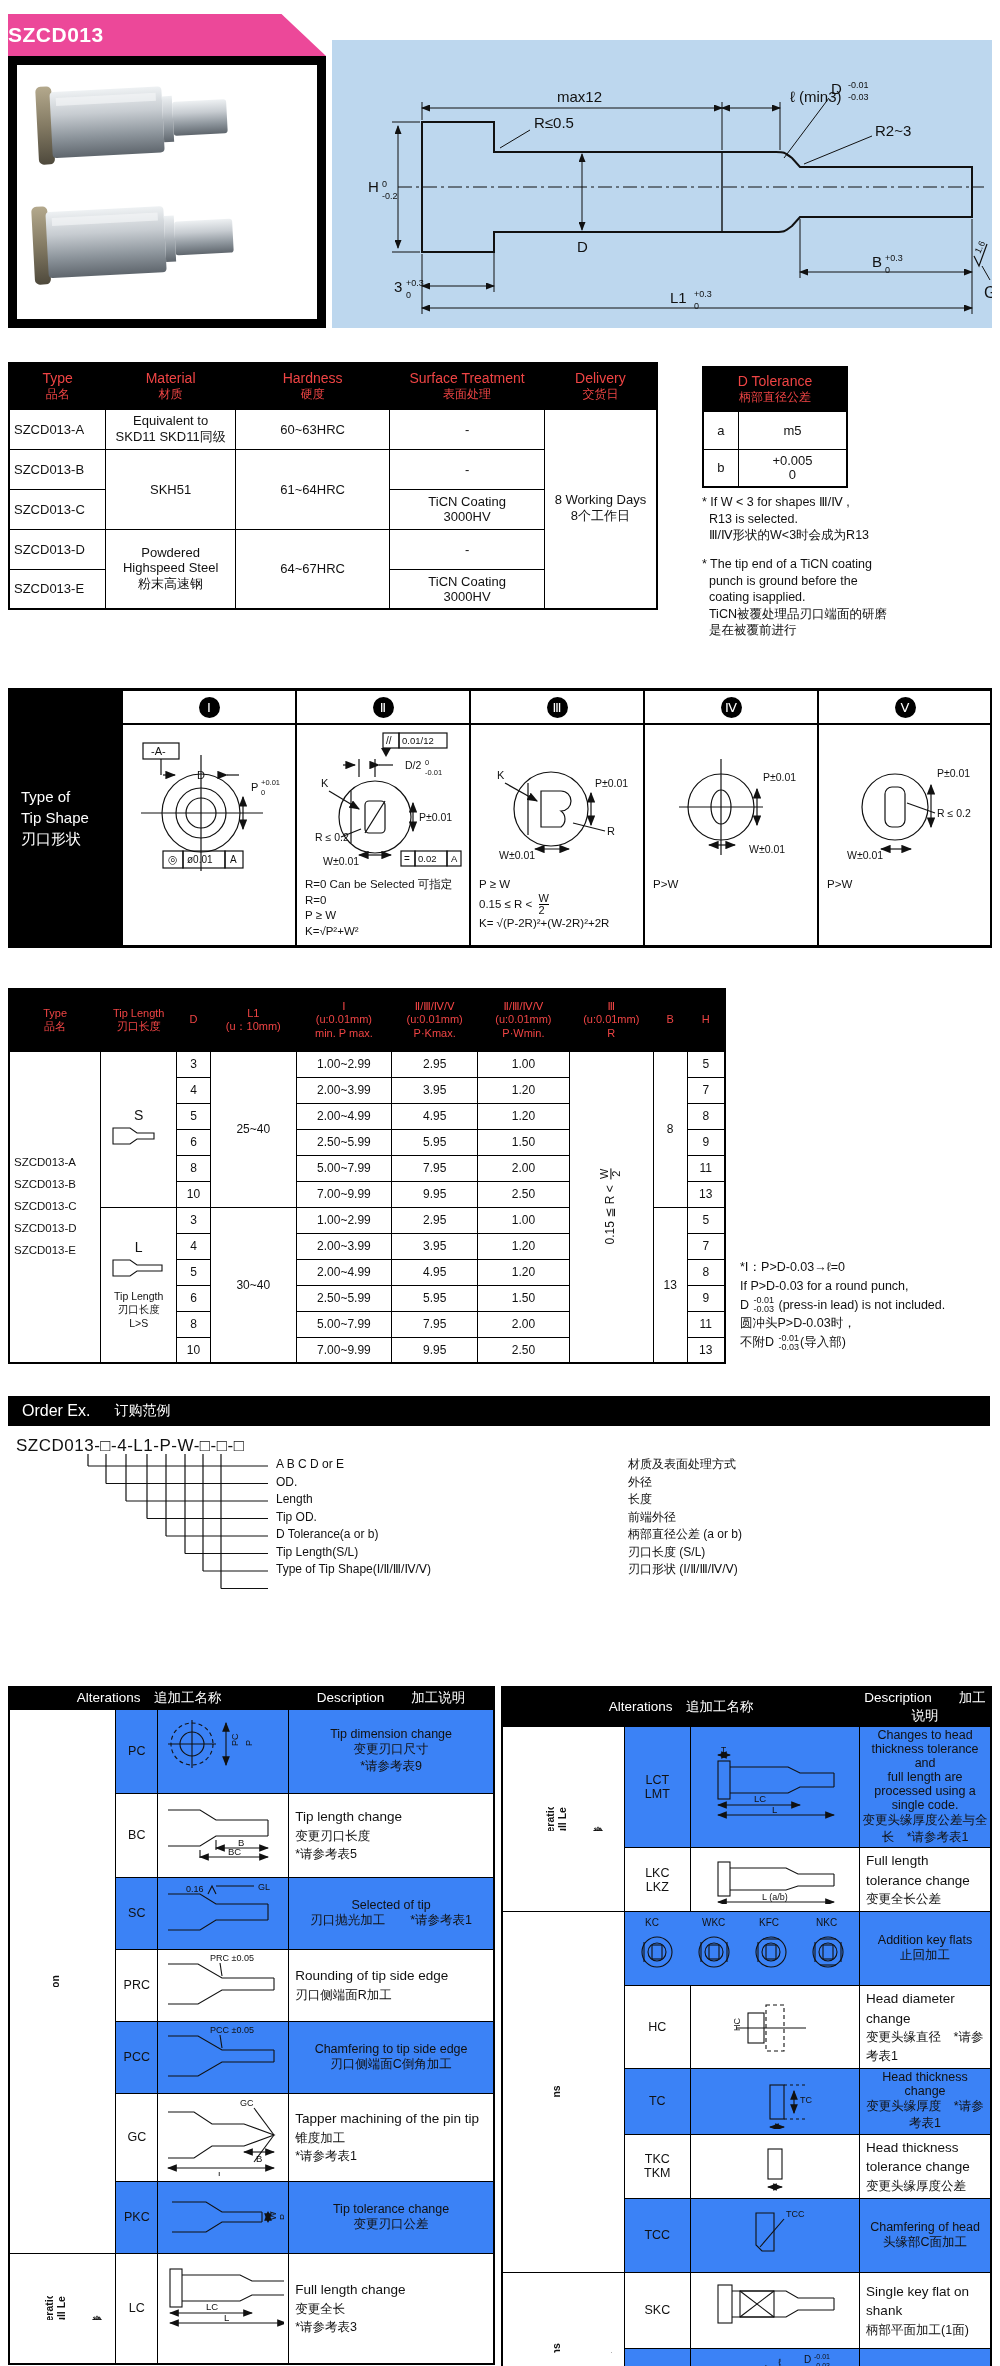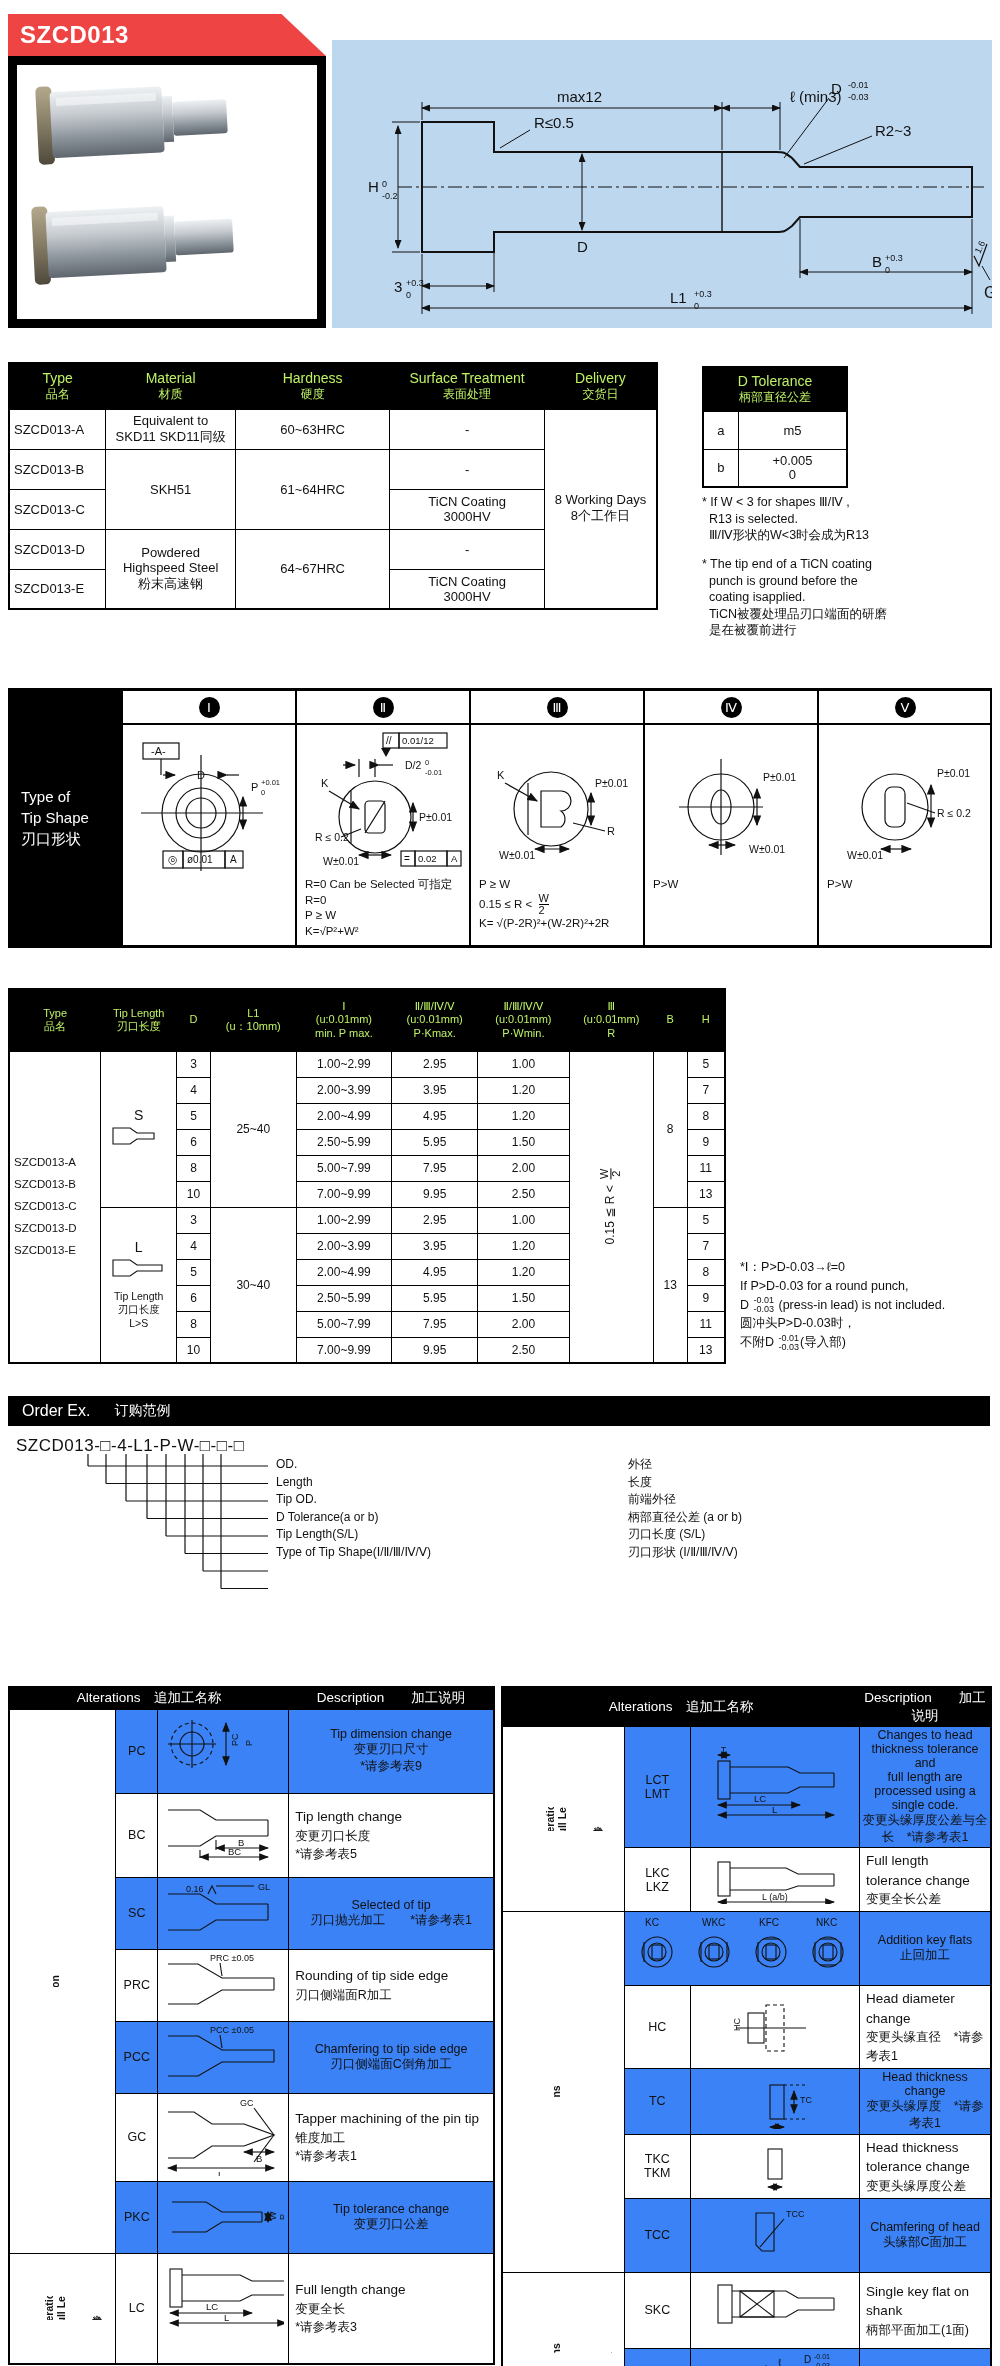--- a/index.html
+++ b/index.html
@@ -1,27 +1,27 @@
 <!DOCTYPE html>
 <html><head>
 <meta charset="utf-8">
 <style>
   *{box-sizing:border-box;margin:0;padding:0}
   html,body{background:#fff}
   body{width:1000px;height:2366px;position:relative;font-family:"Liberation Sans","DejaVu Sans",sans-serif;color:#111}
   .abs{position:absolute}
   
-  .tab{left:8px;top:14px;width:318px;height:42px;background:#ef4444;color:#fff;display:flex;align-items:center;padding-left:12px;font-size:24px;font-weight:bold;letter-spacing:.5px;clip-path:polygon(0 0,86% 0,100% 100%,0 100%)}
+  .tab{left:8px;top:14px;width:318px;height:42px;background:#ec4899;color:#fff;display:flex;align-items:center;padding-left:0;font-size:21px;font-weight:bold;letter-spacing:.5px;clip-path:polygon(0 0,86% 0,100% 100%,0 100%)}
   .photo-box{left:8px;top:56px;width:318px;height:272px;background:#fff;border:9px solid #000}
   .draw-panel{left:332px;top:40px;width:660px;height:288px;background:#bdd7ee}
   svg text{font-family:"Liberation Sans","DejaVu Sans",sans-serif}
   
   table{border-collapse:collapse}
   td,th{border:1px solid #000;text-align:center;vertical-align:middle;font-size:13px;padding:1px 2px}
-  .hd{background:#000;color:#bef264;font-weight:normal}
+  .hd{background:#000;color:#ef4444;font-weight:normal}
   .hd .en{font-size:14px}
   .hd .zh{font-size:12px}
   #specTable{left:8px;top:362px;width:650px;border:2px solid #000}
   #tolTable{left:702px;top:366px;width:146px;border:2px solid #000}
   .note{left:702px;width:300px;font-size:12.5px;line-height:1.32;text-align:left}
   
   .ts{left:8px;top:688px;width:984px;height:260px;border:2px solid #000;display:grid;grid-template-columns:112px repeat(5,1fr);grid-template-rows:34px 1fr;background:#fff}
   .ts>div{border:1px solid #000}
   .ts-title{grid-row:1/3;background:#000;color:#fff;display:flex;flex-direction:column;justify-content:center;padding-left:10px;gap:4px;font-size:15px}
   .ts-num{display:flex;align-items:center;justify-content:center}
@@ -549,20 +549,24 @@
     <line x1="150" y1="82" x2="252" y2="82" stroke="#111" stroke-width="1.2"></line>
     <line x1="169" y1="0" x2="169" y2="99.5" stroke="#111" stroke-width="1.2"></line>
     <line x1="169" y1="99.5" x2="252" y2="99.5" stroke="#111" stroke-width="1.2"></line>
     <line x1="187" y1="0" x2="187" y2="117" stroke="#111" stroke-width="1.2"></line>
     <line x1="187" y1="117" x2="252" y2="117" stroke="#111" stroke-width="1.2"></line>
     <line x1="205" y1="0" x2="205" y2="134.5" stroke="#111" stroke-width="1.2"></line>
     <line x1="205" y1="134.5" x2="252" y2="134.5" stroke="#111" stroke-width="1.2"></line>
   </svg>
 <div class="abs" id="orderItems" style="left:276px;top:1456px;width:700px">
     <div class="oi-row">
+      <span class="en">A B C D or E</span>
+      <span class="zh">材质及表面处理方式</span>
+    </div>
+    <div class="oi-row">
       <span class="en">OD.</span>
       <span class="zh">外径</span>
     </div>
     <div class="oi-row">
       <span class="en">Length</span>
       <span class="zh">长度</span>
     </div>
     <div class="oi-row">
       <span class="en">Tip OD.</span>
       <span class="zh">前端外径</span>

